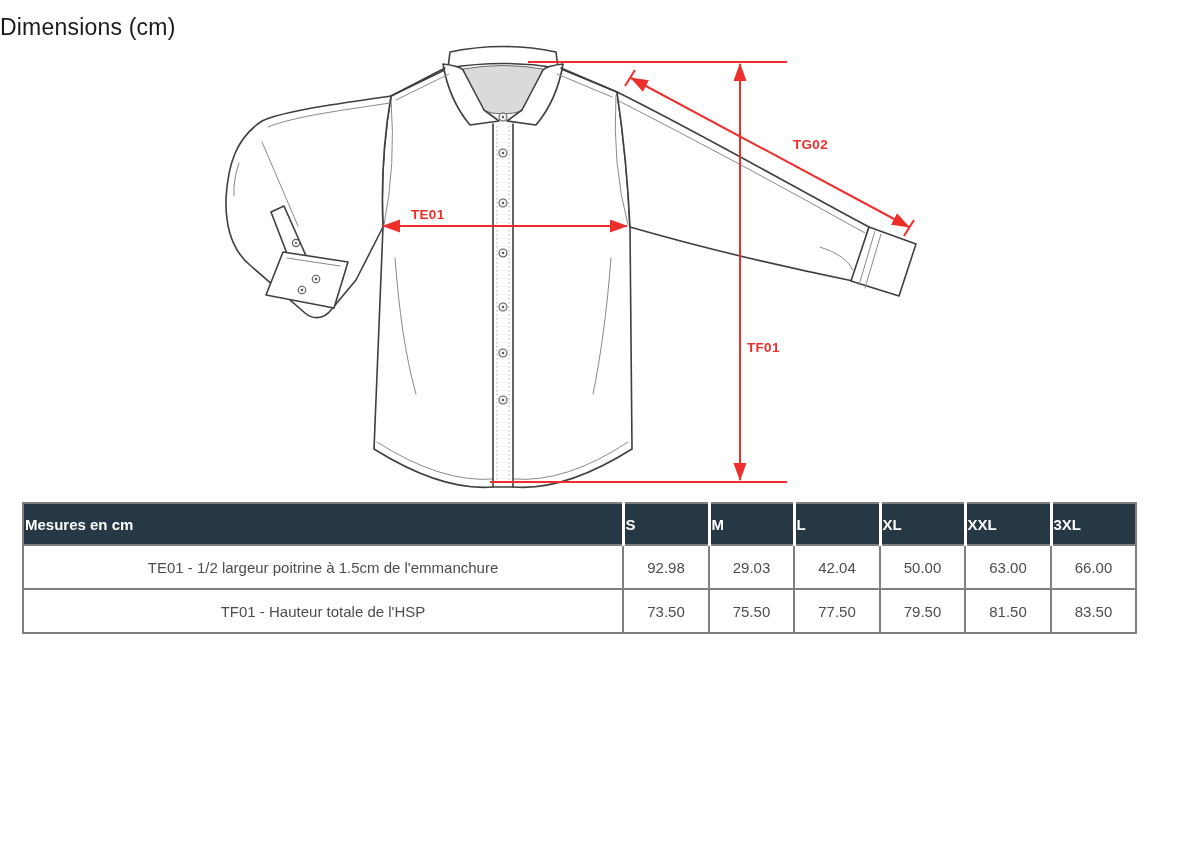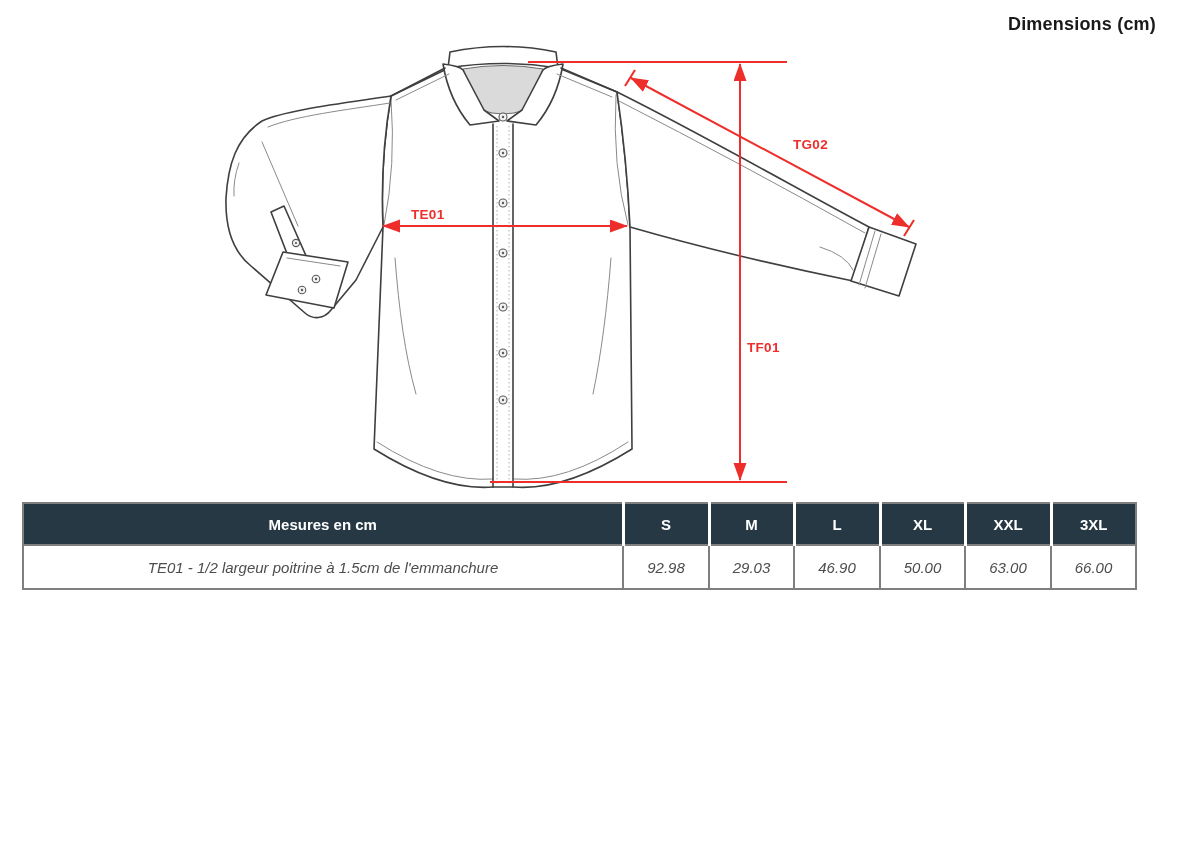--- a/index.html
+++ b/index.html
@@ -2,21 +2,21 @@
 <html style="--accent-red: #ee2e2b; --header-bg: #263844; --header-text: #ffffff; --table-border: #7f7f7f; --cell-text: #4d4d4d; --title-text: #1a1a1a; --outline: #3f3f3f; --shade: #dadada;"><head>
 <meta charset="utf-8">
 <style>
   html, body { margin: 0; padding: 0; background: #ffffff; }
   body {
     width: 1192px; height: 866px; position: relative; overflow: hidden;
     font-family: "Liberation Sans", "DejaVu Sans", sans-serif;
   }
   .page-title {
     position: absolute; top: 14px; left: 0; width: 1156px;
-    text-align: right; font-size: 18px; font-weight: 700;
+    text-align: left; font-size: 23px; font-weight: 400;
     color: var(--title-text, #1a1a1a); letter-spacing: 0.2px;
   }
   .diagram-wrap { position: absolute; top: 0; left: 0; width: 1192px; height: 500px; }
 
   
   .ln  { fill: none; stroke: var(--outline, #3f3f3f); stroke-width: 1.6; stroke-linejoin: round; stroke-linecap: round; }
   .lnf { fill: #ffffff; stroke: var(--outline, #3f3f3f); stroke-width: 1.6; stroke-linejoin: round; stroke-linecap: round; }
   .thin { fill: none; stroke: #8a8a8a; stroke-width: 1; stroke-linecap: round; }
   .stitch { fill: none; stroke: #9a9a9a; stroke-width: 0.8; stroke-dasharray: 1.5 2.5; }
   .shade { fill: var(--shade, #dadada); stroke: #6a6a6a; stroke-width: 1; }
@@ -27,32 +27,31 @@
   .red-label { fill: var(--accent-red, #ee2e2b); font-family: "Liberation Sans", sans-serif; font-size: 13.5px; font-weight: 700; letter-spacing: 0.3px; }
 
   
   .size-table {
     position: absolute; left: 22px; top: 502px; width: 1113px;
     border-collapse: collapse; table-layout: fixed;
     font-family: "Liberation Sans", "DejaVu Sans", sans-serif;
   }
   .size-table th {
     background: var(--header-bg, #263844); color: var(--header-text, #ffffff);
-    font-size: 15px; font-weight: 600; height: 38px; text-align: center;
+    font-size: 15px; font-weight: 600; height: 38px; text-align: left;
     border-left: 3px solid #ffffff; border-right: 3px solid #ffffff;
     border-top: 2px solid var(--table-border, #7f7f7f);
     border-bottom: 2px solid var(--table-border, #7f7f7f);
   }
   .size-table th:first-child { border-left: 2px solid var(--table-border, #7f7f7f); }
   .size-table th:last-child  { border-right: 2px solid var(--table-border, #7f7f7f); }
   .size-table td {
     background: #ffffff; color: var(--cell-text, #4d4d4d);
     font-size: 15px; height: 40px; text-align: center;
     border: 2px solid var(--table-border, #7f7f7f);
-    font-style: italic;
   }
 </style>
 </head>
 <body>
 
 <div class="page-title">Dimensions (cm)</div>
 
 <div class="diagram-wrap">
 <svg width="1192" height="500" viewBox="0 0 1192 500" xmlns="http://www.w3.org/2000/svg">
   <defs>
@@ -190,19 +189,28 @@
       <th>XL</th>
       <th>XXL</th>
       <th>3XL</th>
     </tr>
   </thead>
   <tbody>
     <tr>
       <td>TE01 - 1/2 largeur poitrine à 1.5cm de l'emmanchure</td>
       <td>92.98</td>
       <td>29.03</td>
-      <td>46.90</td>
+      <td>42.04</td>
       <td>50.00</td>
       <td>63.00</td>
       <td>66.00</td>
     </tr>
+    <tr>
+      <td>TF01 - Hauteur totale de l'HSP</td>
+      <td>73.50</td>
+      <td>75.50</td>
+      <td>77.50</td>
+      <td>79.50</td>
+      <td>81.50</td>
+      <td>83.50</td>
+    </tr>
   </tbody>
 </table>
 
 </body></html>

